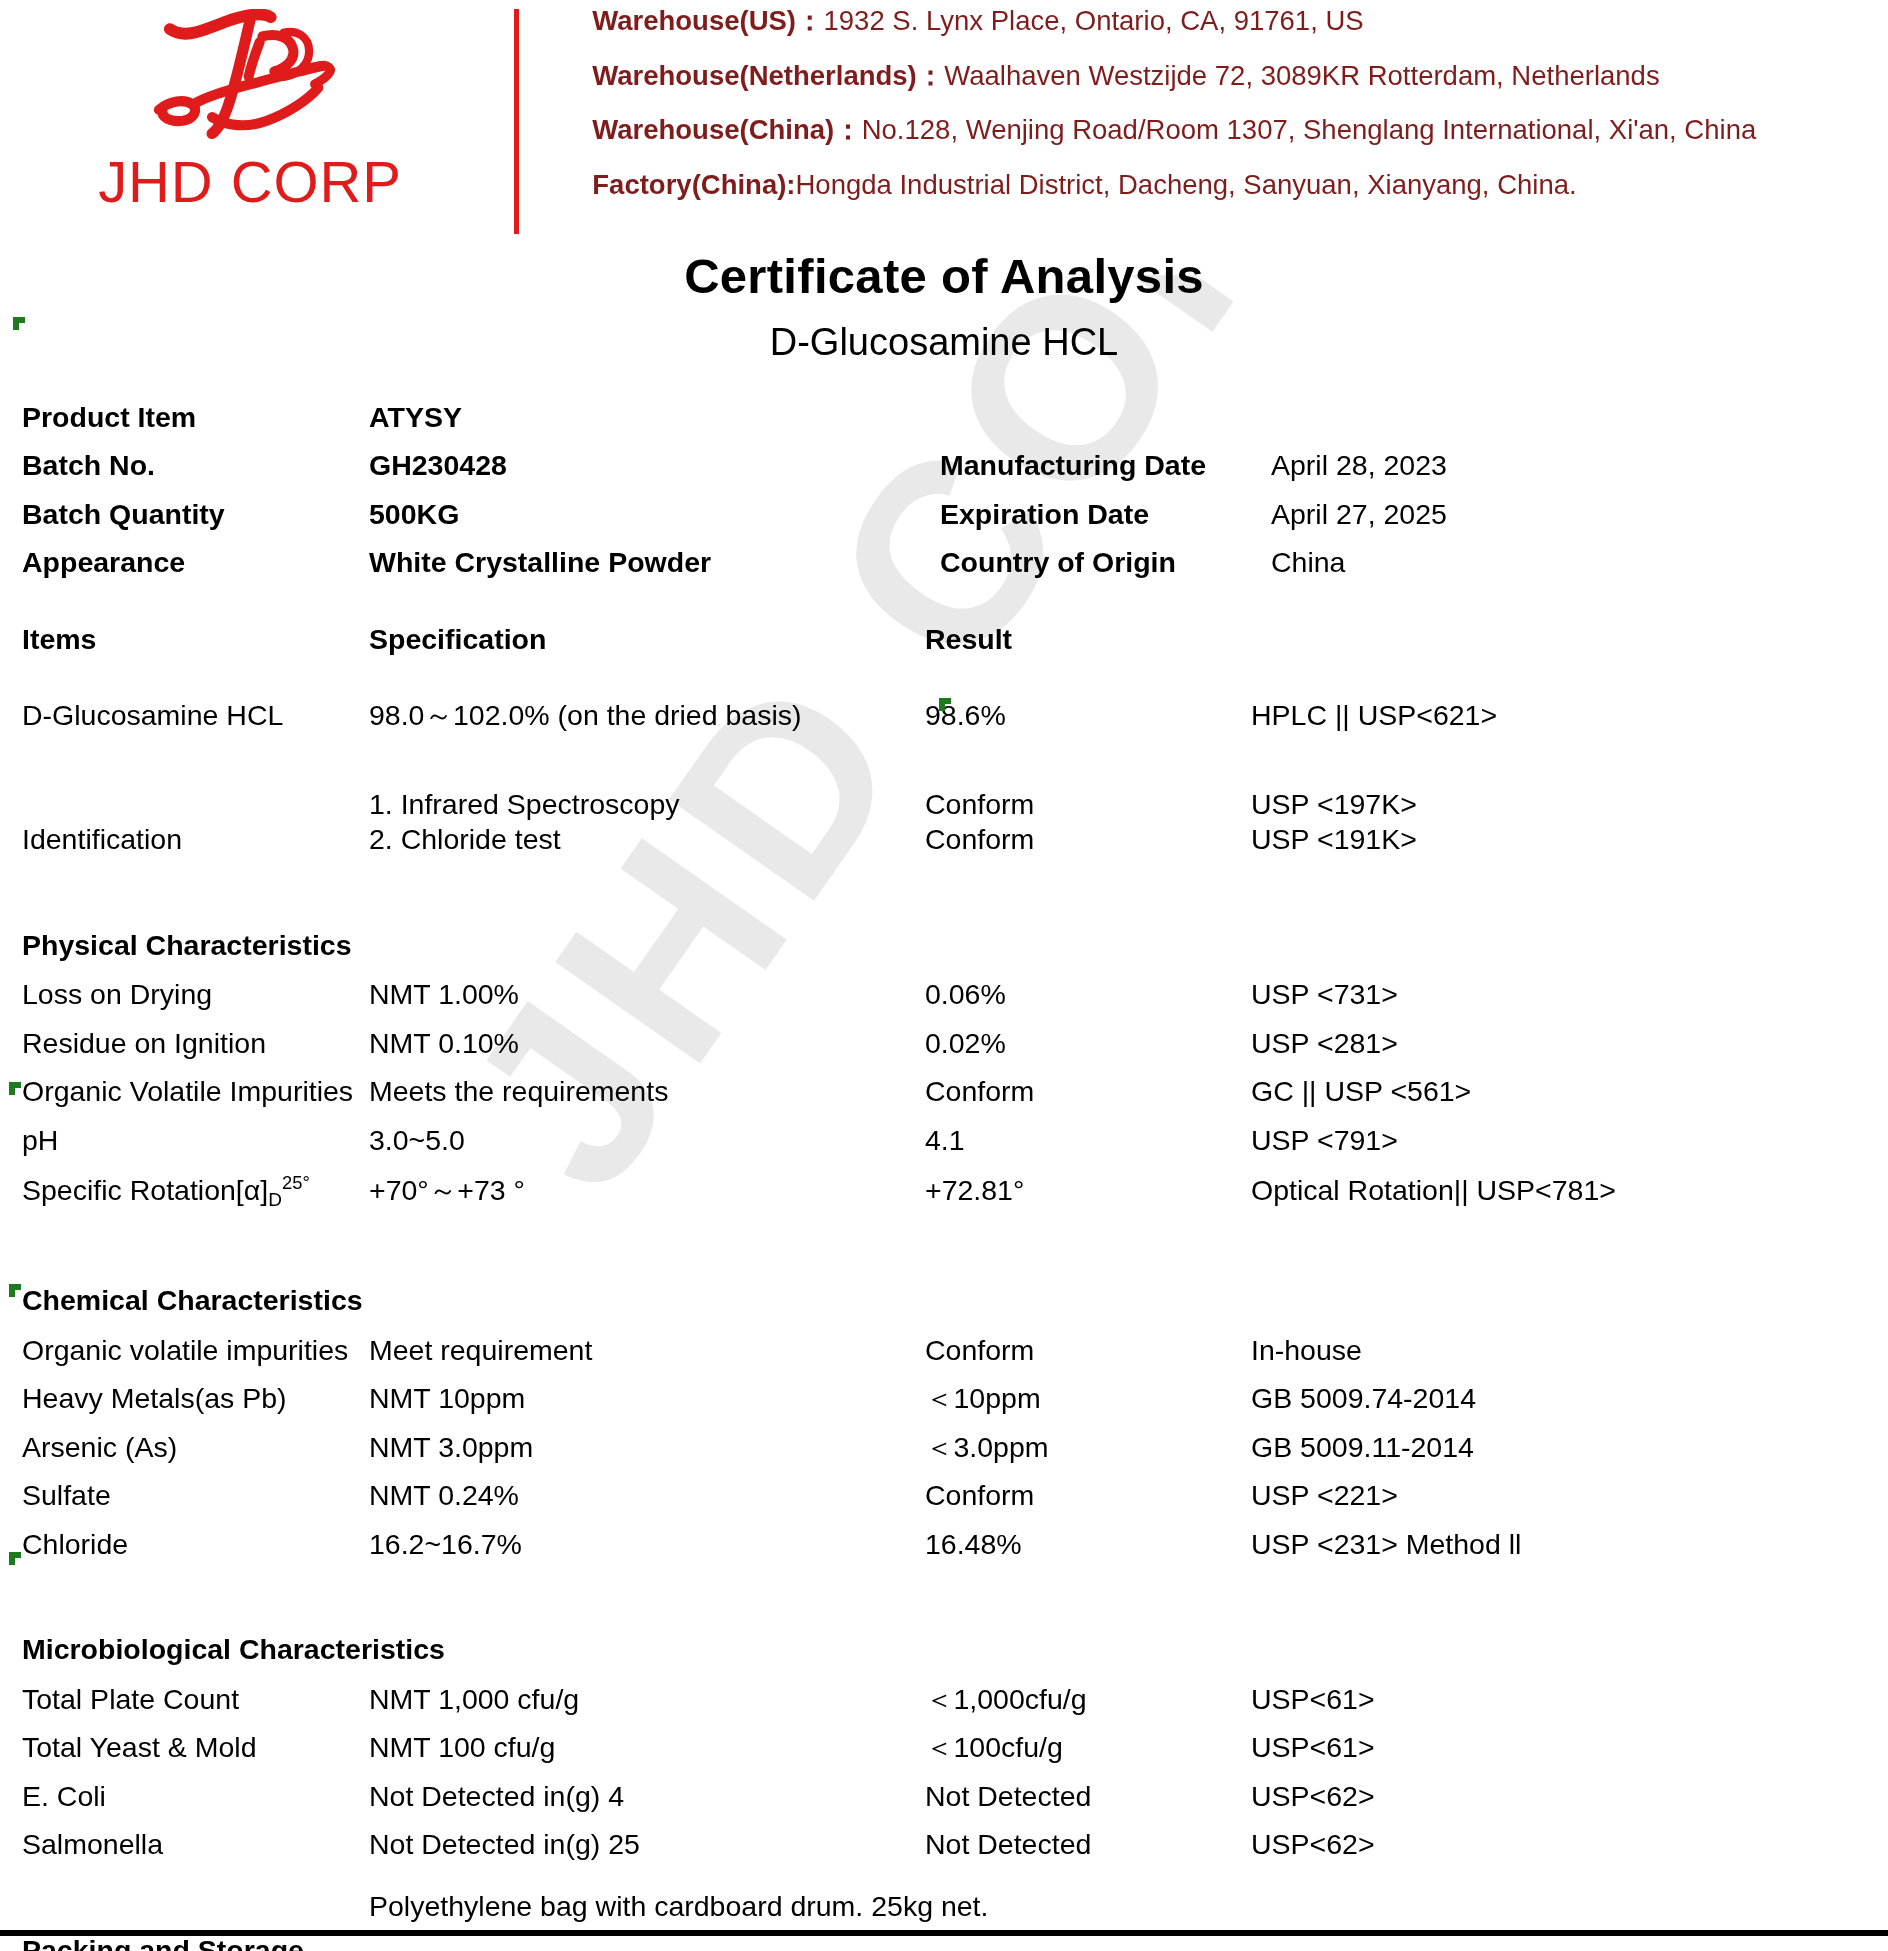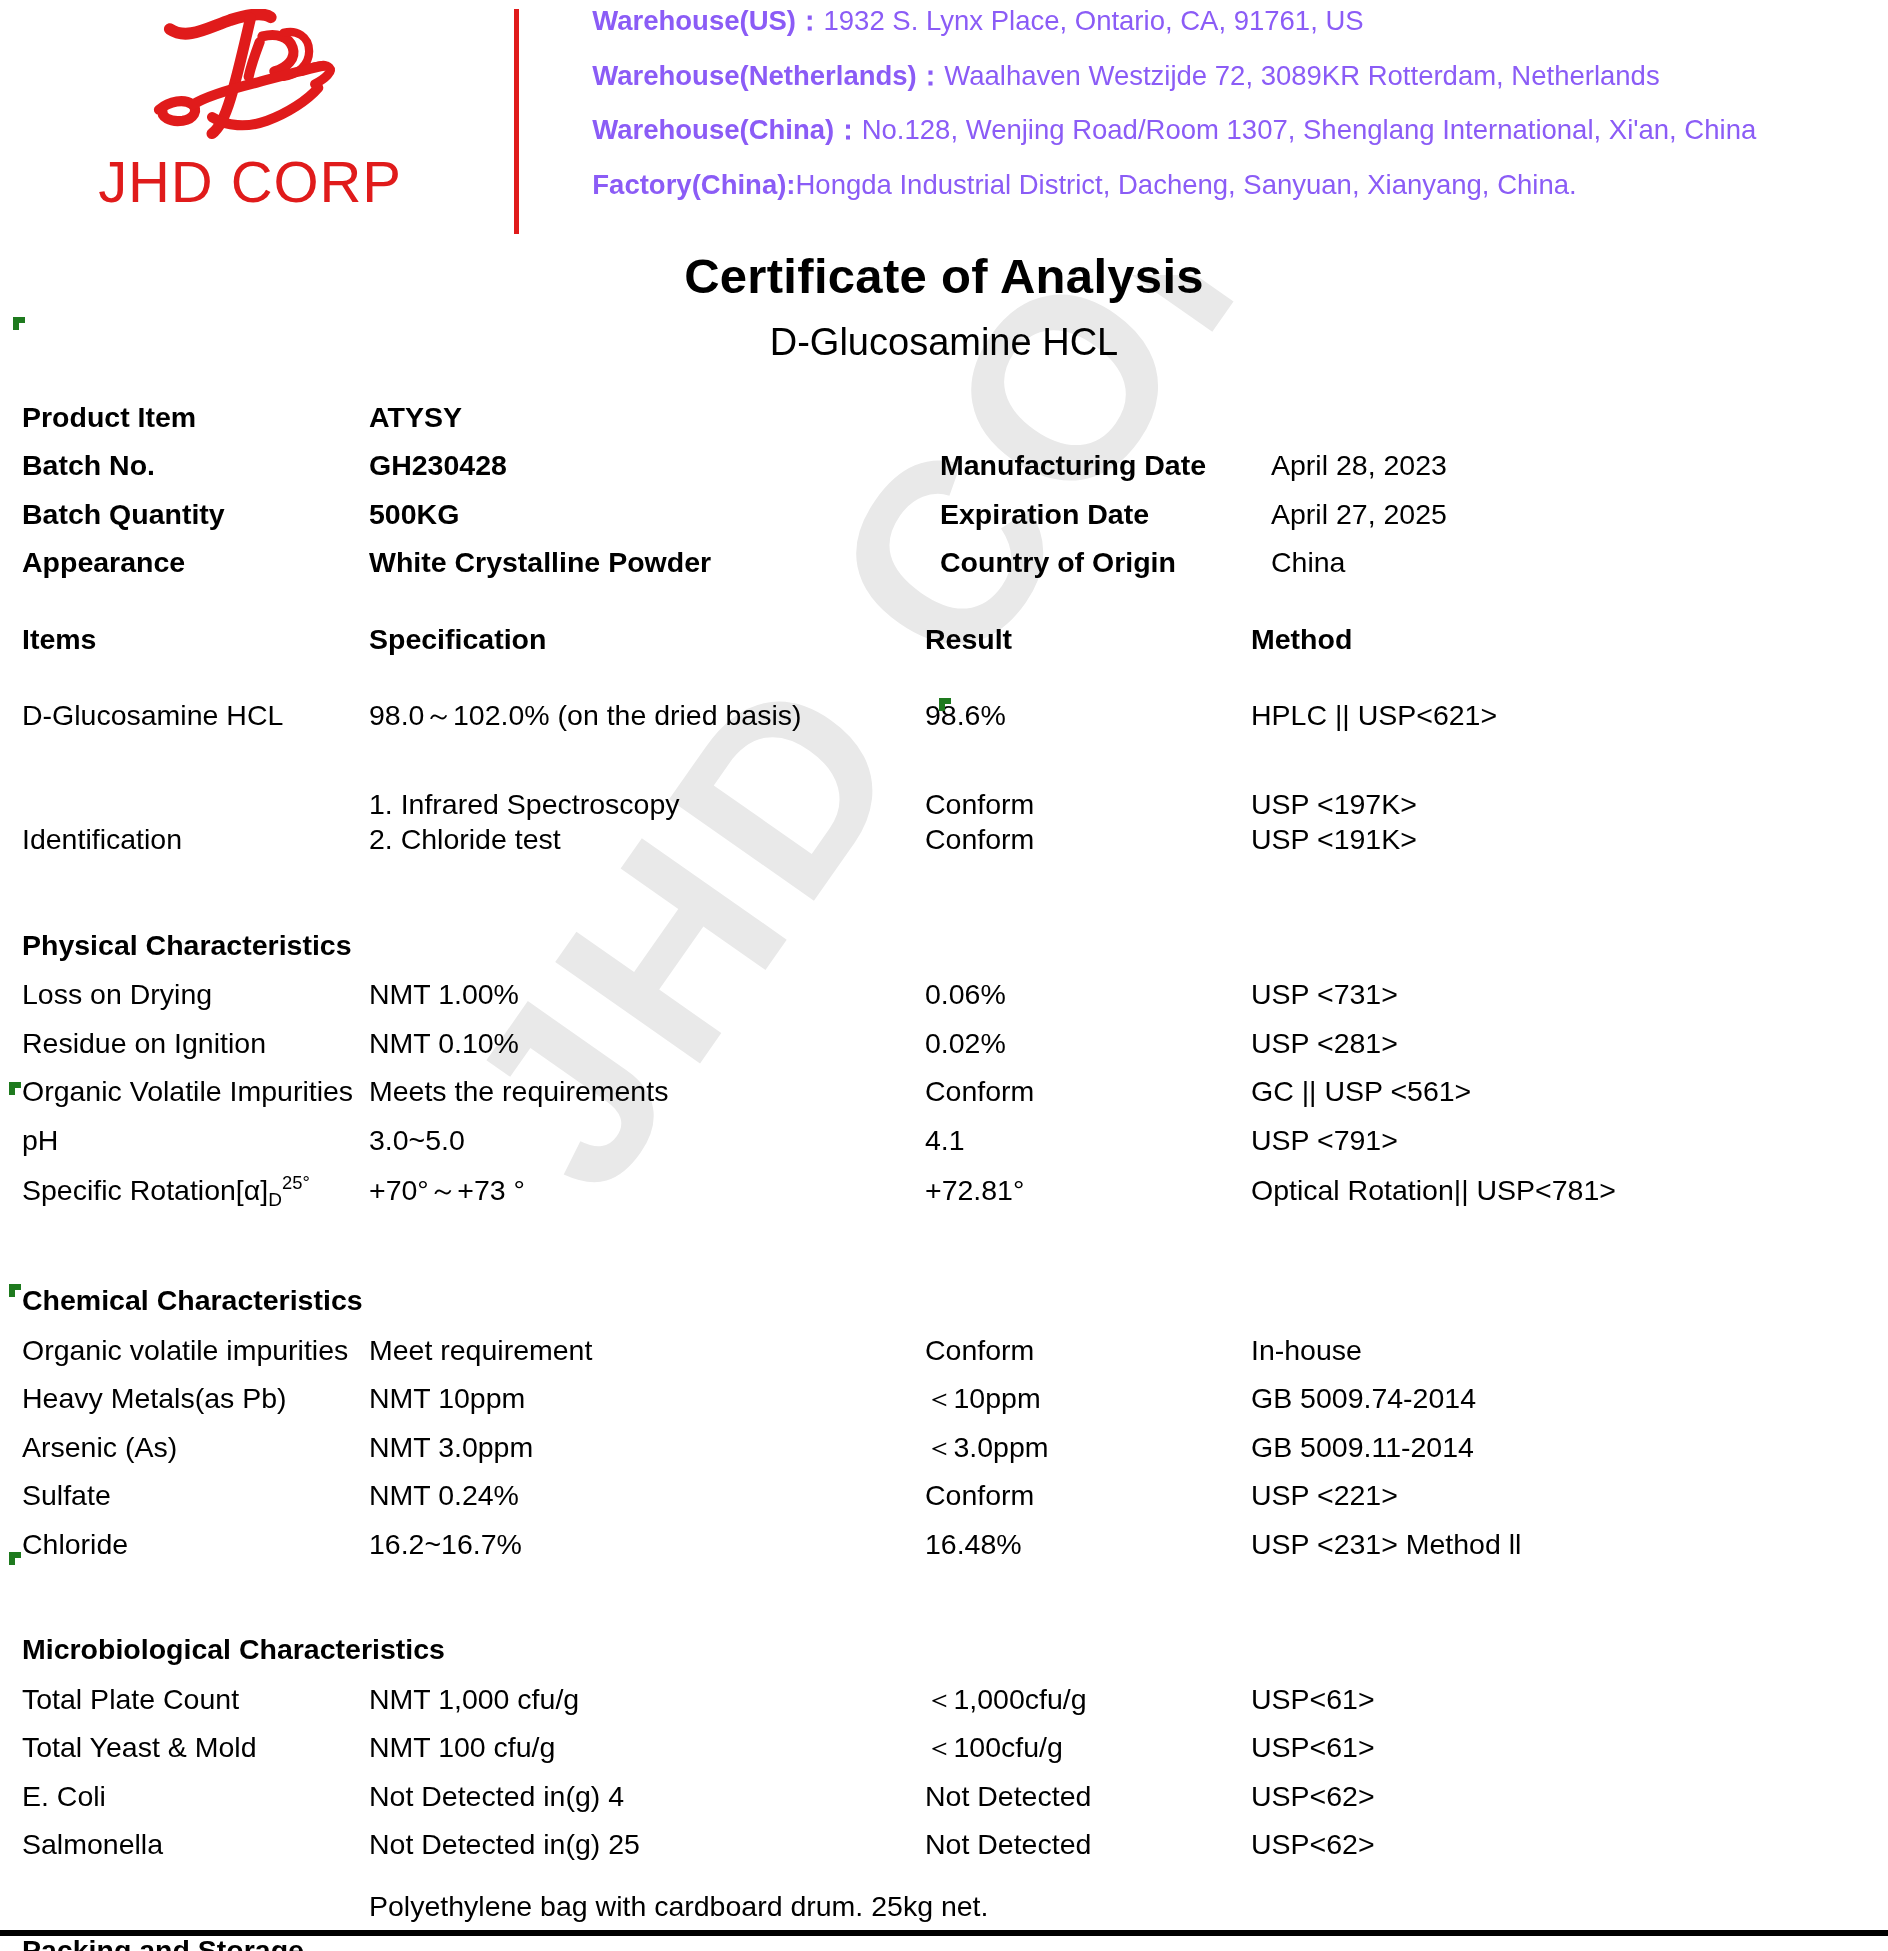--- a/index.html
+++ b/index.html
@@ -89,21 +89,21 @@
   .addresses {
     flex: 1 1 auto;
     padding-left: 73px;
     padding-top: 7.3px;
   }
   .addr-line {
     font-size: 27.5px;
     line-height: 1.0;
     margin-bottom: 27px;
     white-space: nowrap;
-    color: #8b5cf6;
+    color: #7f1d1d;
   }
   .addr-line b {
     font-weight: bold;
   }
   .addr-val {
     font-weight: normal;
   }
 
   
   .title-main {
@@ -316,21 +316,20 @@
       <div class="info-right">
         <div class="ir-label">Country of Origin</div>
         <div class="ir-value">China</div>
       </div>
     </div>
 
     <div class="row table-head">
       <div class="c-label">Items</div>
       <div class="c-spec">Specification</div>
       <div class="c-result">Result</div>
-      <div class="c-method">Method</div>
     </div>
 
     <div class="spacer-52"></div>
 
     <div class="row data-row">
       <div class="c-label-n">D-Glucosamine HCL</div>
       <div class="c-spec">98.0～102.0% (on the dried basis)</div>
       <div class="c-result">98.6%</div>
       <div class="c-method">HPLC || USP&lt;621&gt;</div>
     </div>

